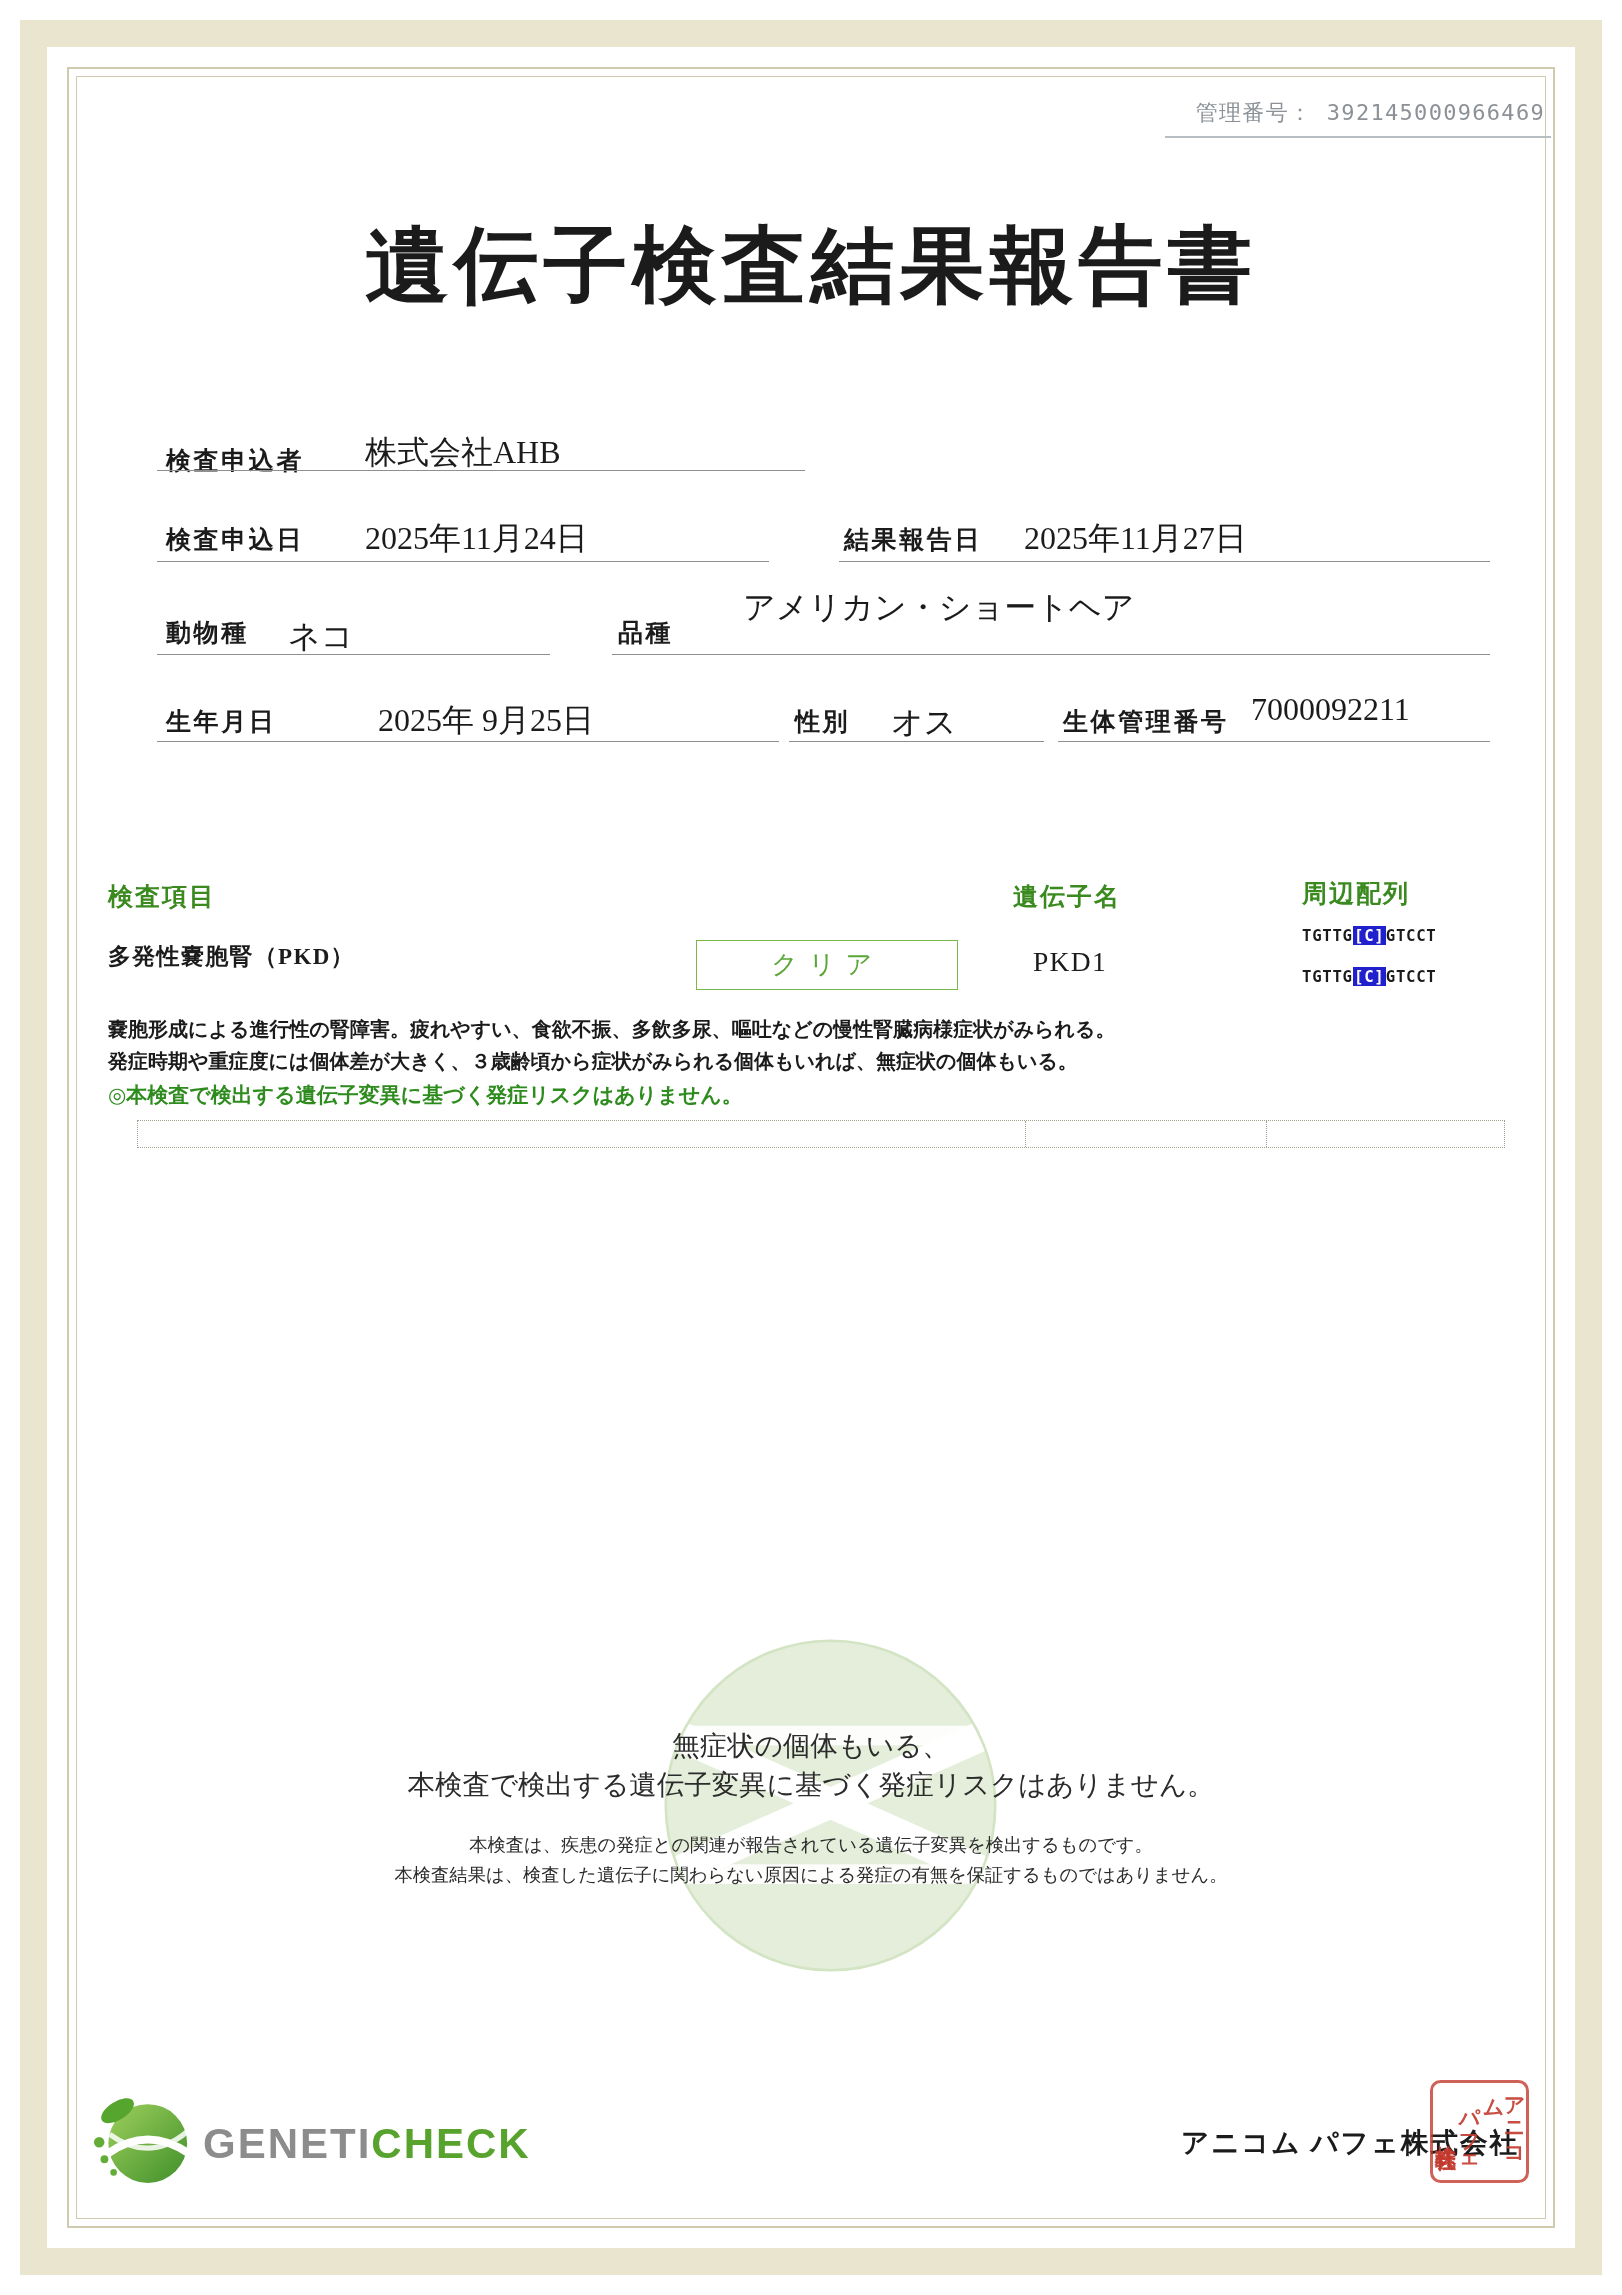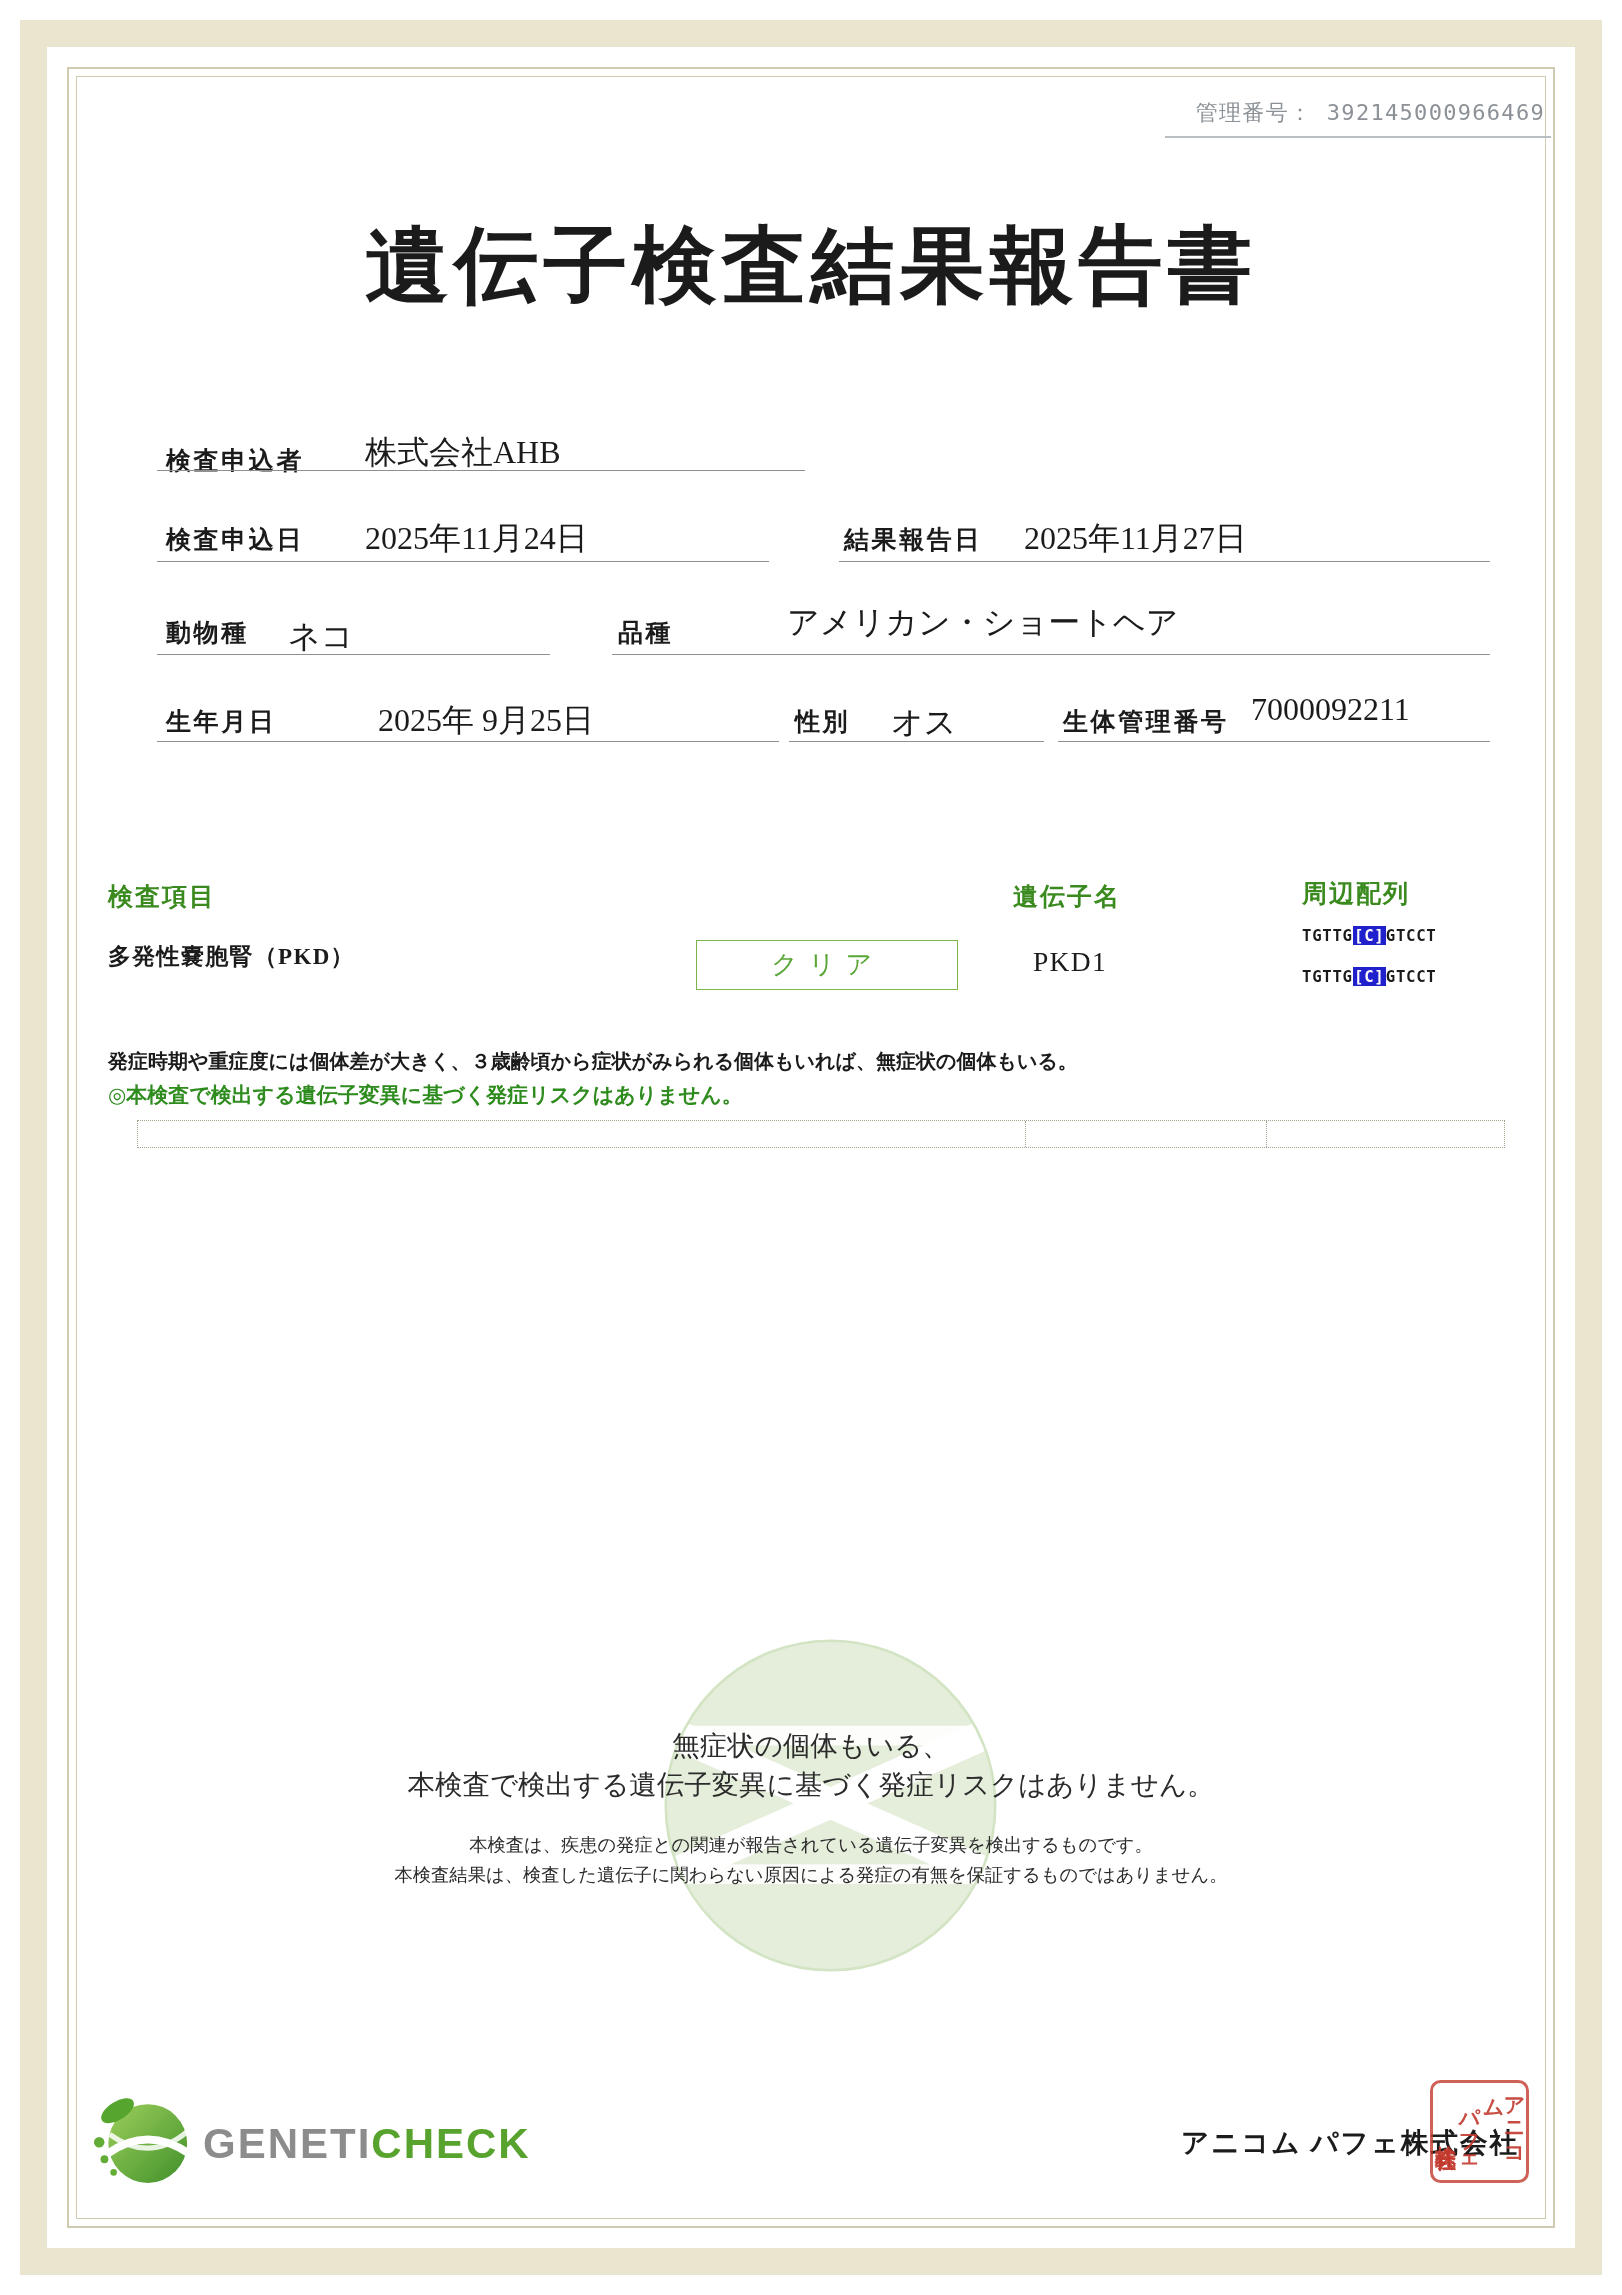--- a/index.html
+++ b/index.html
@@ -92,21 +92,21 @@
 
   <div class="abs label" style="left:844px; top:523px;">結果報告日</div>
   <div class="abs value" style="left:1024px; top:517px;">2025年11月27日</div>
   <div class="uline" style="left:839px; top:561px; width:651px;"></div>
 
   <div class="abs label" style="left:166px; top:616px;">動物種</div>
   <div class="abs value" style="left:288px; top:615px;">ネコ</div>
   <div class="uline" style="left:157px; top:654px; width:393px;"></div>
 
   <div class="abs label" style="left:618px; top:616px;">品種</div>
-  <div class="abs value" style="left:743px; top:601px;margin-left:44px;">アメリカン・ショートヘア</div>
+  <div class="abs value" style="left:743px; top:586px;">アメリカン・ショートヘア</div>
   <div class="uline" style="left:612px; top:654px; width:878px;"></div>
 
   <div class="abs label" style="left:166px; top:705px;">生年月日</div>
   <div class="abs value" style="left:378px; top:699px;">2025年 9月25日</div>
   <div class="uline" style="left:157px; top:741px; width:622px;"></div>
 
   <div class="abs label" style="left:795px; top:705px;">性別</div>
   <div class="abs value" style="left:891px; top:701px;">オス</div>
   <div class="uline" style="left:789px; top:741px; width:255px;"></div>
 
@@ -124,20 +124,21 @@
 
   <div class="abs gene" style="left:1033px; top:946px;">PKD1</div>
 
   <div class="abs seq mono" style="left:1302px; top:926px;">
     <span>TGTTG</span><span class="variant">[C]</span><span>GTCCT</span>
   </div>
   <div class="abs seq mono" style="left:1302px; top:967px;">
     <span>TGTTG</span><span class="variant">[C]</span><span>GTCCT</span>
   </div>
 
+  <div class="abs desc" style="left:108px; top:1016px;">嚢胞形成による進行性の腎障害。疲れやすい、食欲不振、多飲多尿、嘔吐などの慢性腎臓病様症状がみられる。</div>
   <div class="abs desc" style="left:108px; top:1048px;">発症時期や重症度には個体差が大きく、３歳齢頃から症状がみられる個体もいれば、無症状の個体もいる。</div>
   <div class="abs desc-green" style="left:108px; top:1081px;">◎本検査で検出する遺伝子変異に基づく発症リスクはありません。</div>
 
   <div class="dotted-row">
     <div class="vsep" style="left:887px;"></div>
     <div class="vsep" style="left:1128px;"></div>
   </div>
 
   <div class="watermark">
     <svg width="353" height="353" viewBox="0 0 540 540">

